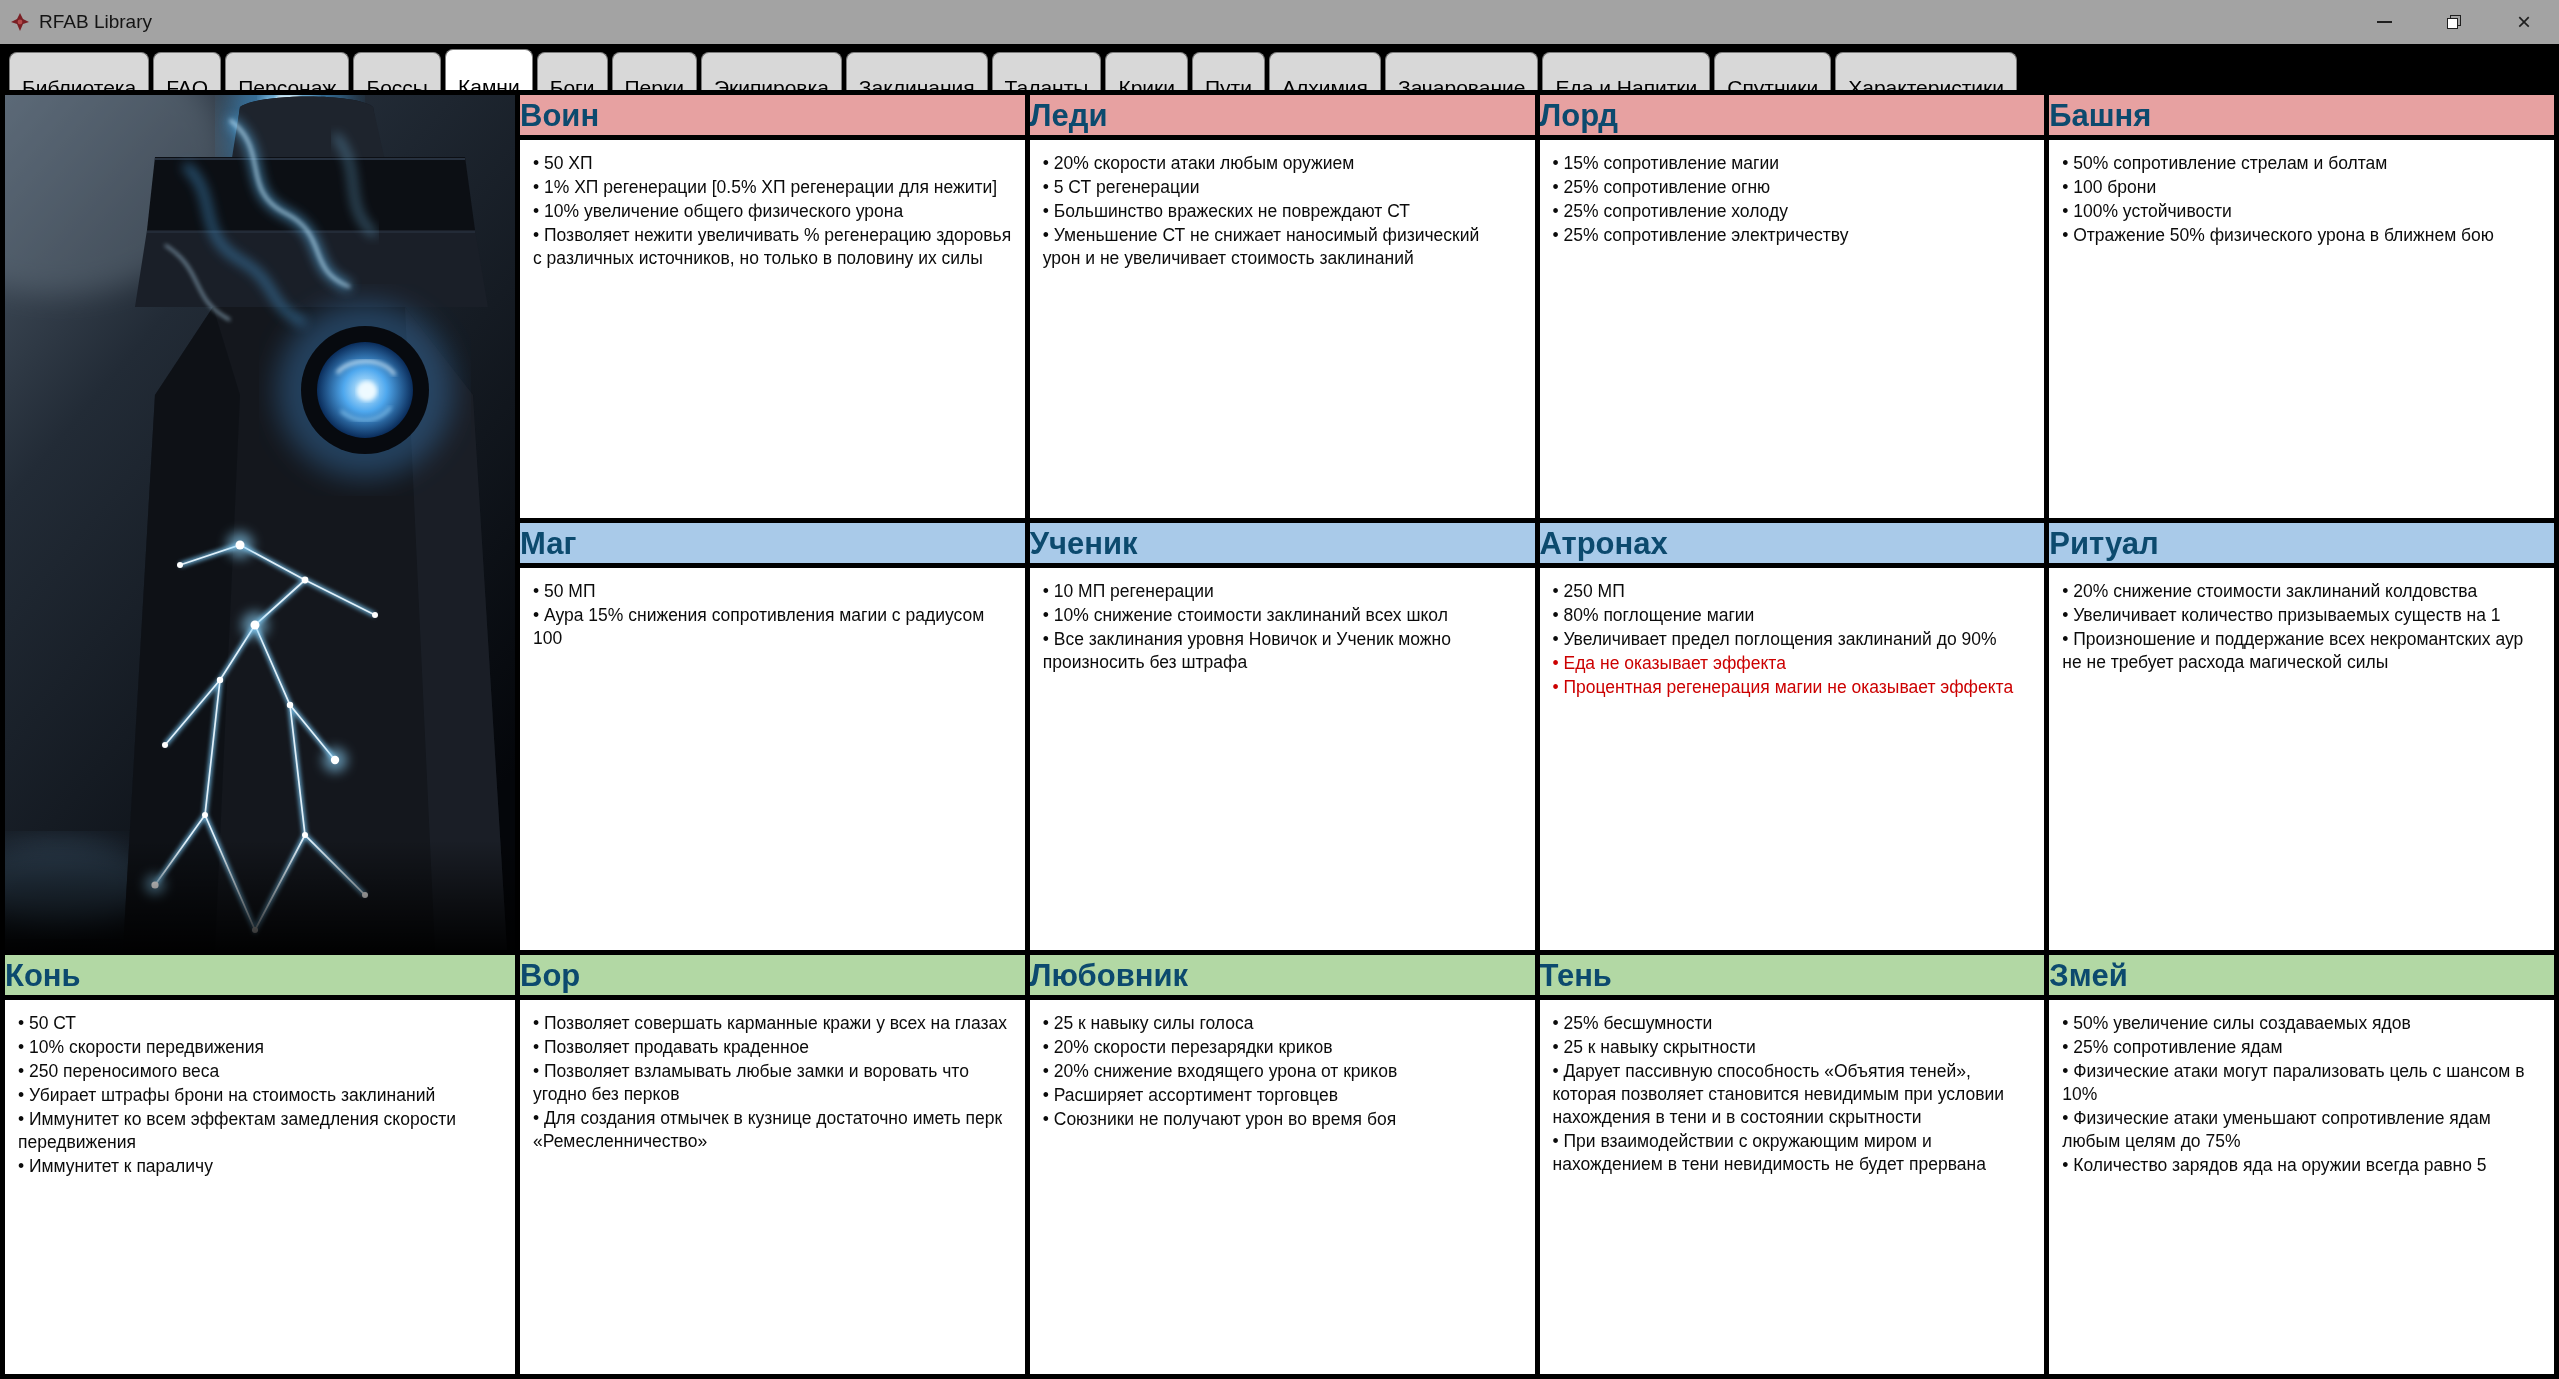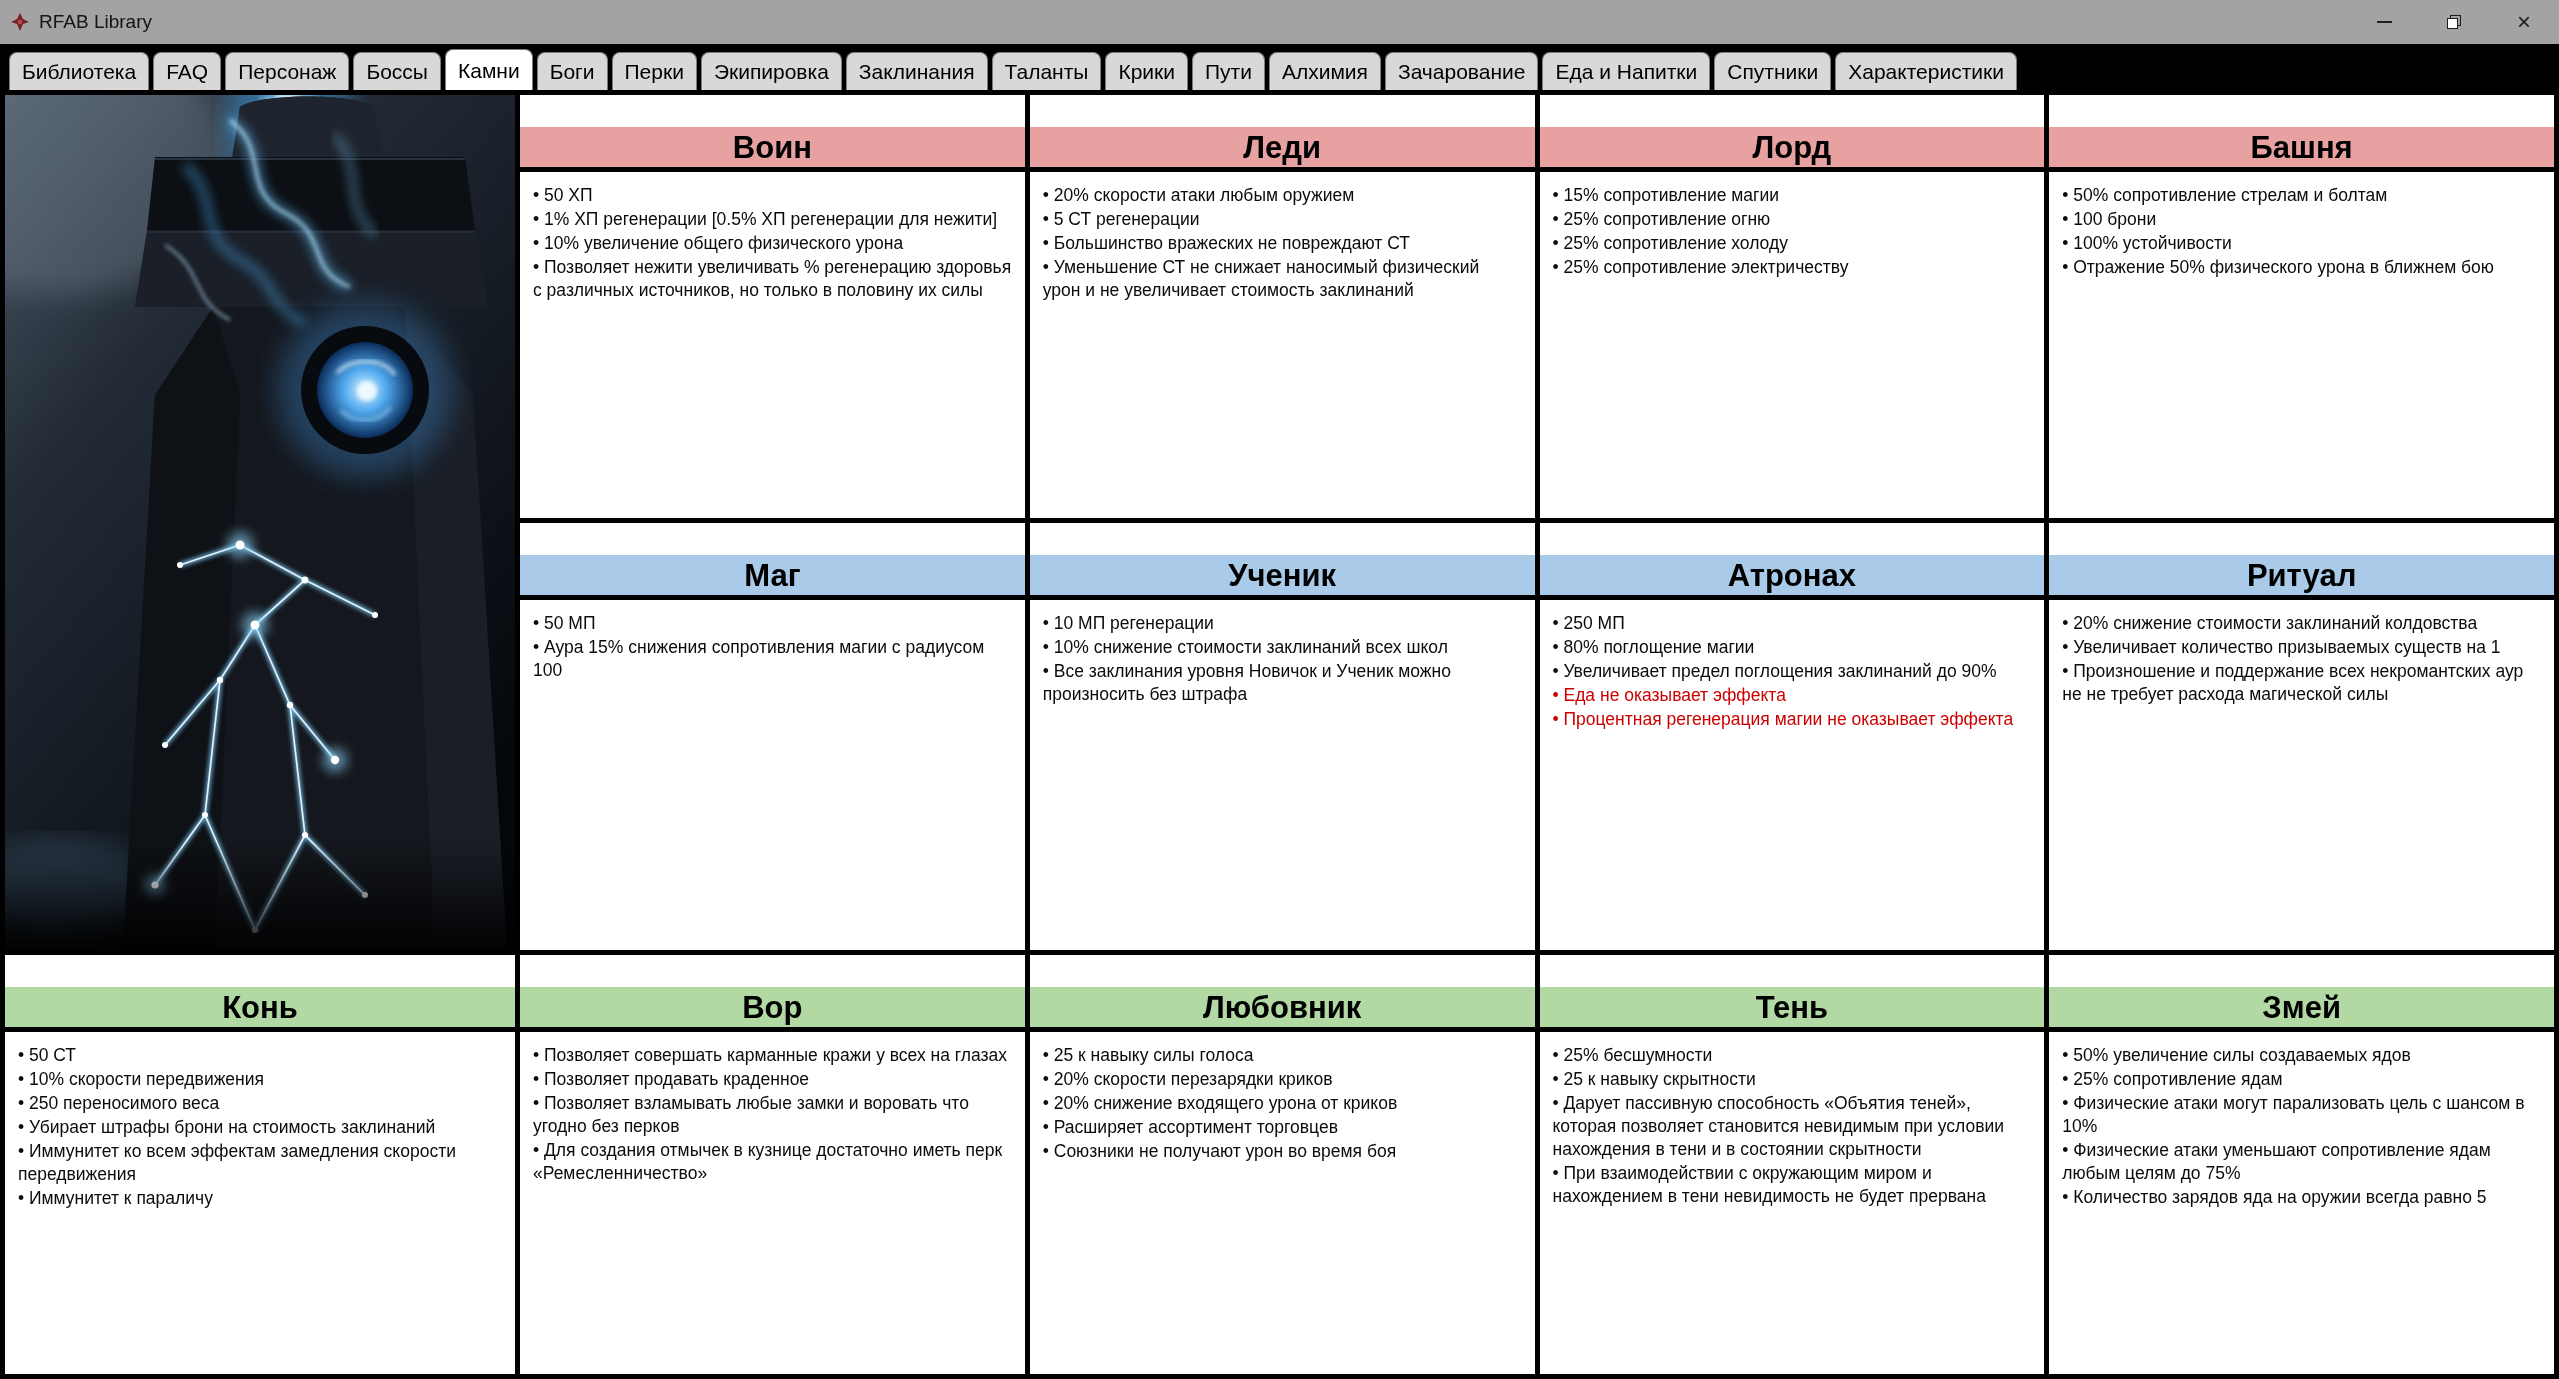--- a/index.html
+++ b/index.html
@@ -15,35 +15,35 @@
   .win-controls{margin-left:auto;display:flex;height:100%;}
   .win-btn{width:70px;height:100%;display:flex;align-items:center;justify-content:center;cursor:default;}
   .ic-min{width:15px;height:2px;background:#1f1f1f;}
   .ic-restore{position:relative;width:14px;height:14px;}
   .ic-restore::before{content:"";position:absolute;right:0;top:0;width:9px;height:9px;border:1.6px solid #1f1f1f;}
   .ic-restore::after{content:"";position:absolute;left:0;bottom:0;width:9px;height:9px;border:1.6px solid #1f1f1f;background:#fff;}
   .ic-close{font-size:24px;line-height:1;color:#1f1f1f;font-weight:400;}
   
   .tabbar{height:46px;background:#000;display:flex;align-items:flex-end;padding-left:9px;gap:4px;box-sizing:border-box;}
   .tab{
-    background:#d8d8d8;color:#000;font-size:21px;padding:0 12px;height:38px;line-height:38px;
+    background:#d8d8d8;color:#000;font-size:21px;padding:16px 12px;height:38px;line-height:38px;
     border:1px solid #7c7c7c;border-bottom:none;border-radius:8px 8px 0 0;white-space:nowrap;box-sizing:border-box;
   }
   .tab.active{background:#ffffff;height:41px;line-height:41px;}
   
   .content{
     height:1289px;background:#000;box-sizing:border-box;padding:5px;
     display:grid;gap:5px;
     grid-template-columns:510px 1fr 1fr 1fr 1fr;
     grid-template-rows:423px 427px 1fr;
   }
   .card{background:#fff;display:flex;flex-direction:column;overflow:hidden;}
   .card-header{
-    height:40px;line-height:41px;flex:0 0 auto;text-align:center;
-    font-weight:bold;font-size:31px;color:#000000;border-bottom:5px solid #000;margin-top:32px;
+    height:40px;line-height:41px;flex:0 0 auto;
+    font-weight:bold;font-size:31px;color:#0c4a6e;border-bottom:5px solid #000;
   }
   .hdr-war{background:#E7A1A1;}
   .hdr-mage{background:#A9CAE9;}
   .hdr-thief{background:#B2D8A4;}
   .card-body{flex:1;padding:11px 12px;font-size:17.5px;line-height:23px;color:#0b0b0b;overflow:hidden;}
   .bullet{margin:1px;}
   .bullet.red{color:#CC0000;}
   .image-cell{grid-column:1;grid-row:1 / 3;position:relative;overflow:hidden;background:#0a0e14;}
   .image-cell svg{display:block;width:100%;height:100%;}
 </style>

